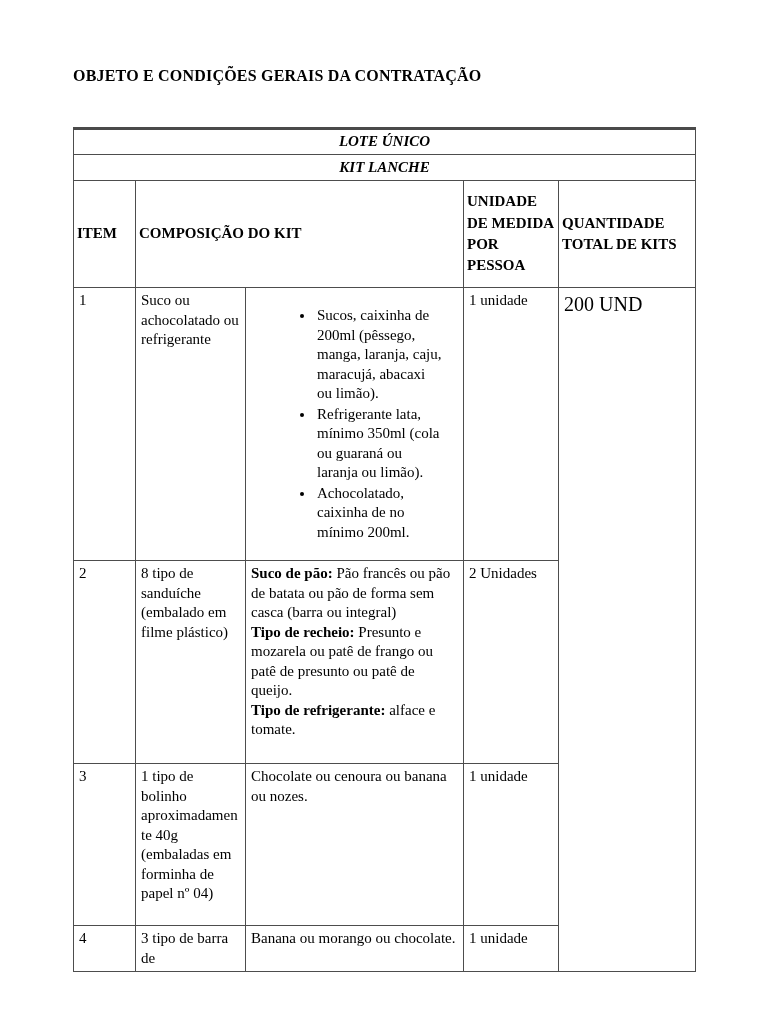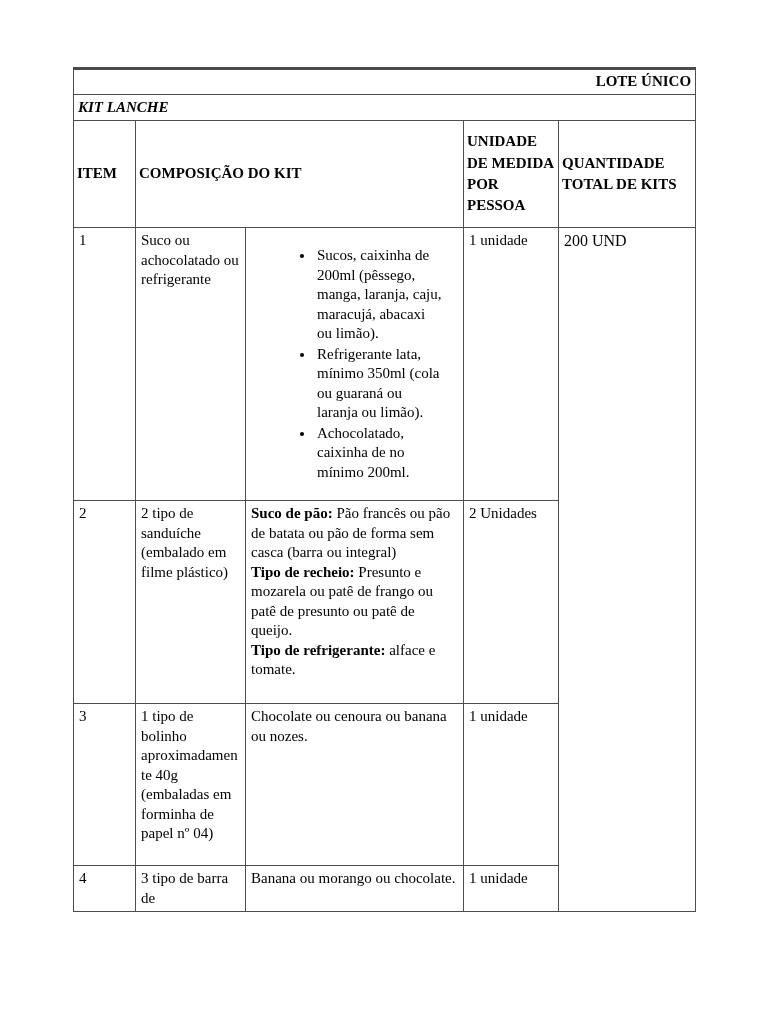--- a/index.html
+++ b/index.html
@@ -40,27 +40,29 @@
     border: 1px solid #4d4d4d;
     padding: 3px 5px;
     vertical-align: top;
     text-align: left;
     font-weight: normal;
     overflow-wrap: break-word;
   }
   tr.lote-row td {
     border-top: 3px solid #4a4a4a;
     height: 26px;
-    text-align: right;
+    text-align: center;
     font-weight: bold;
     vertical-align: middle;
     padding: 1px 4px;
+    font-style: italic;
   }
   tr.kit-row td {
     height: 26px;
+    text-align: center;
     font-weight: bold;
     font-style: italic;
     vertical-align: middle;
     padding: 1px 4px;
   }
   tr.head-row th {
     height: 107px;
     vertical-align: middle;
     font-weight: bold;
     line-height: 1.42;
@@ -78,30 +80,31 @@
   td.detail-cell li {
     margin: 0 0 1px 0;
     padding-left: 2px;
   }
   .para { margin: 0; }
   td.qty-cell {
     border-bottom: none;
     vertical-align: top;
     text-align: center;
     font-weight: bold;
-    font-size: 16px;
+    font-size: 20px;
     padding-top: 196px;
   }
 </style>
 </head>
 <body>
 
 <div class="page">
   <div class="doc">
 
+    <h1 class="doc-title">OBJETO E CONDIÇÕES GERAIS DA CONTRATAÇÃO</h1>
 
     <table class="contract">
       <colgroup>
         <col style="width:62px">
         <col style="width:110px">
         <col style="width:218px">
         <col style="width:95px">
         <col style="width:137px">
       </colgroup>
 
@@ -130,21 +133,21 @@
             <li>Refrigerante lata, mínimo 350ml (cola ou guaraná ou laranja ou limão).</li>
             <li>Achocolatado, caixinha de no mínimo 200ml.</li>
           </ul>
         </td>
         <td class="unit-cell">1 unidade</td>
         <td class="qty-cell" rowspan="4">200 UND</td>
       </tr>
 
       <tr class="row-2">
         <td class="item-cell">2</td>
-        <td class="name-cell">2 tipo de sanduíche (embalado em filme plástico)</td>
+        <td class="name-cell">8 tipo de sanduíche (embalado em filme plástico)</td>
         <td class="detail-cell">
           <div class="para"><b>Suco de pão:</b> <span>Pão francês ou pão de batata ou pão de forma sem casca (barra ou integral)</span></div>
           <div class="para"><b>Tipo de recheio:</b> <span>Presunto e mozarela ou patê de frango ou patê de presunto ou patê de queijo.</span></div>
           <div class="para"><b>Tipo de refrigerante:</b> <span>alface e tomate.</span></div>
         </td>
         <td class="unit-cell">2 Unidades</td>
       </tr>
 
       <tr class="row-3">
         <td class="item-cell">3</td>

